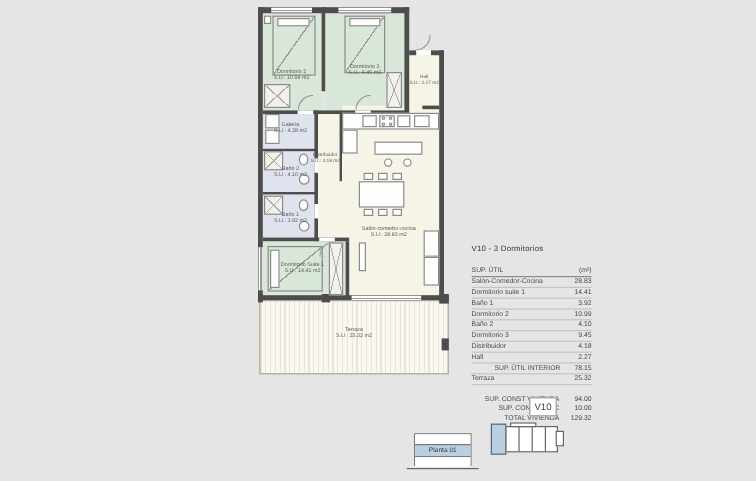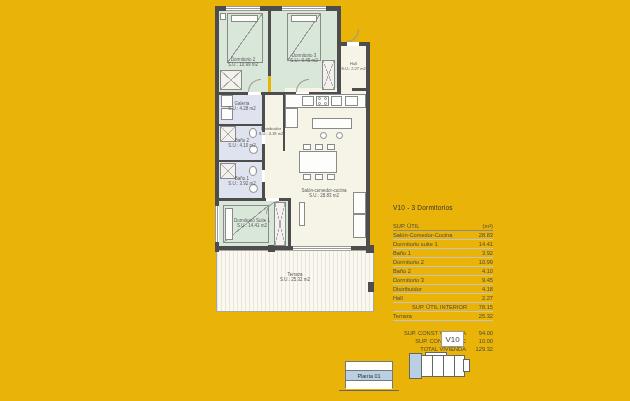--- a/index.html
+++ b/index.html
@@ -1,17 +1,17 @@
 <!DOCTYPE html>
 <html><head>
 <meta charset="utf-8">
 <style>
   html,body{margin:0;padding:0;background:#fff;}
   body{font-family:"Liberation Sans",sans-serif;}
-  .canvas{position:relative;width:630px;height:401px;background:#eab308;overflow:hidden;}
+  .canvas{position:relative;width:630px;height:401px;background:#e5e5e5;overflow:hidden;}
   .abs{position:absolute;box-sizing:border-box;}
   
   .wall{background:#4d4d4d;}
   .pillar{background:#4d4d4d;}
   
   .room-green{background:#d9e7d9;}
   .room-blue{background:#dee3ef;}
   .room-cream{background:#f6f3e7;}
   .terrace{background:repeating-linear-gradient(90deg,#e9e5d8 0px,#e9e5d8 1px,#faf8f1 1px,#faf8f1 4px);border:1px solid #a9a69b;}
   

